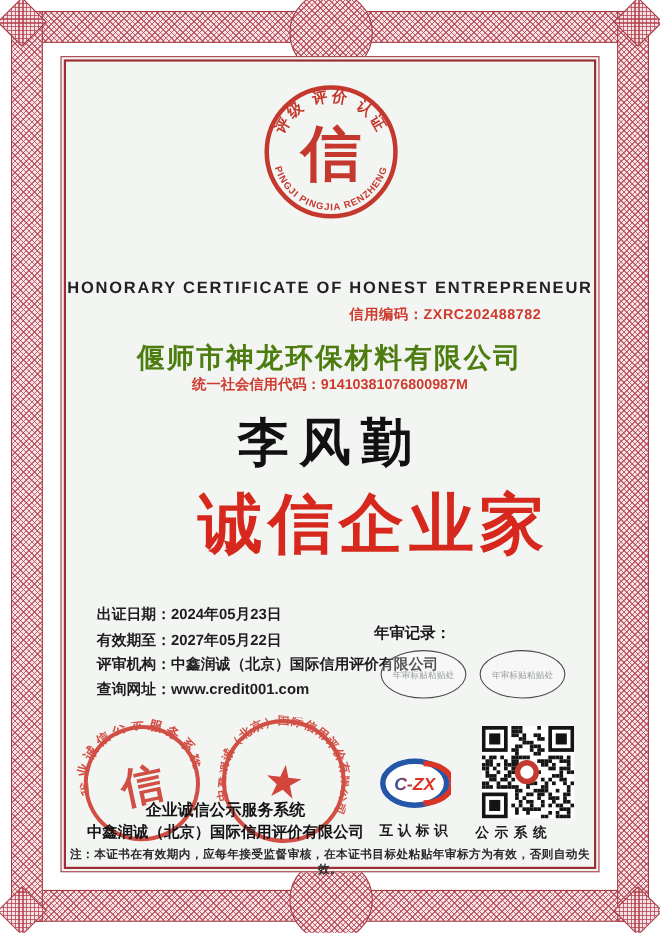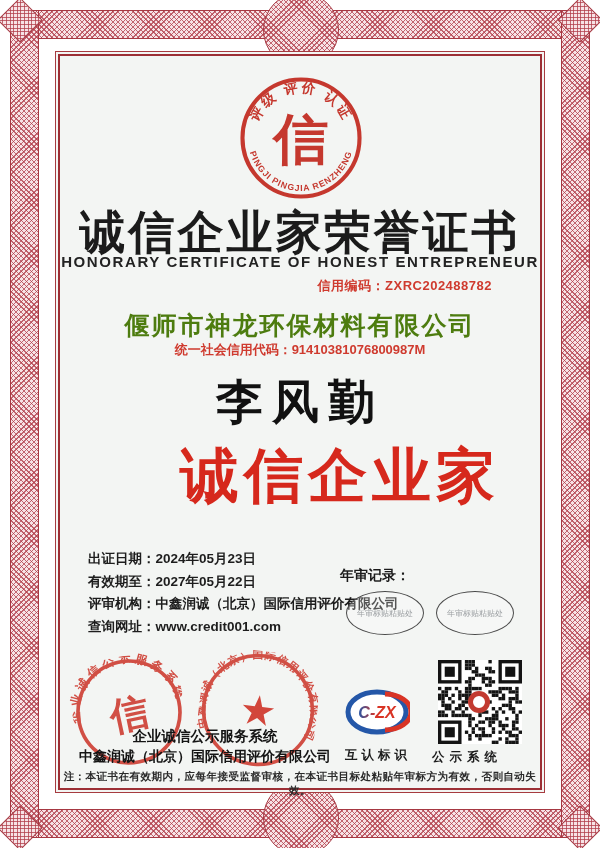--- a/index.html
+++ b/index.html
@@ -93,21 +93,20 @@
     <circle cx="70" cy="70" r="64" fill="none" stroke="#c5382e" stroke-width="4.5"></circle>
     <text font-size="15" font-weight="bold" fill="#c5382e" letter-spacing="3">
       <textPath href="#arcT" startOffset="50%" text-anchor="middle">评级 评价 认证</textPath>
     </text>
     <text font-size="9.5" font-weight="bold" fill="#c5382e" letter-spacing="1">
       <textPath href="#arcB" startOffset="50%" text-anchor="middle">PINGJI PINGJIA RENZHENG</textPath>
     </text>
     <text x="70" y="92" font-size="60" font-weight="900" fill="#c5382e" text-anchor="middle">信</text>
   </svg>
 
-  <div class="abs ctr title">诚信企业家荣誉证书</div>
   <div class="abs ctr subtitle">HONORARY CERTIFICATE OF HONEST ENTREPRENEUR</div>
   <div class="abs credit-line"><span>信用编码：</span><span>ZXRC202488782</span></div>
 
   <div class="abs ctr company">偃师市神龙环保材料有限公司</div>
   <div class="abs ctr uscc"><span>统一社会信用代码：</span><span>91410381076800987M</span></div>
   <div class="abs ctr person">李风勤</div>
   <div class="abs ctr honor">诚信企业家</div>
 
   <div class="abs details">
     <div class="row"><span class="lab">出证日期：</span><span>2024年05月23日</span></div>

